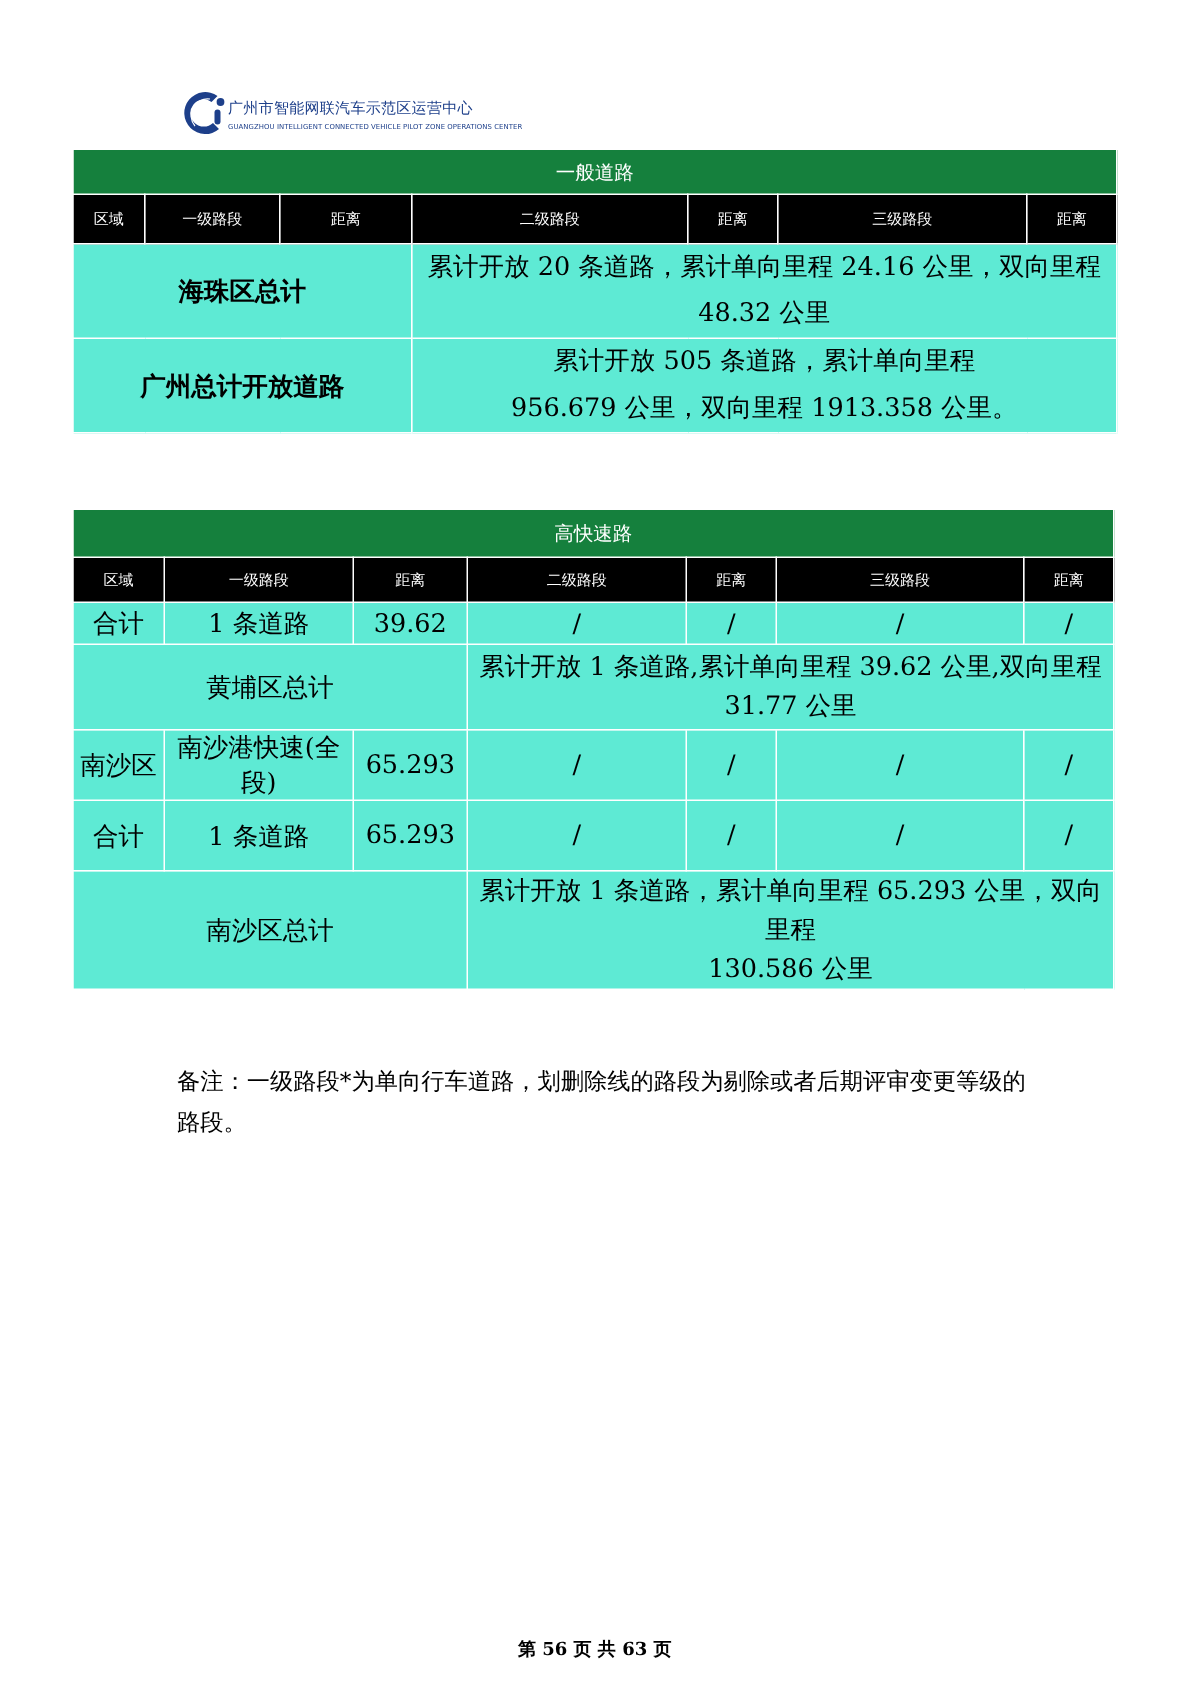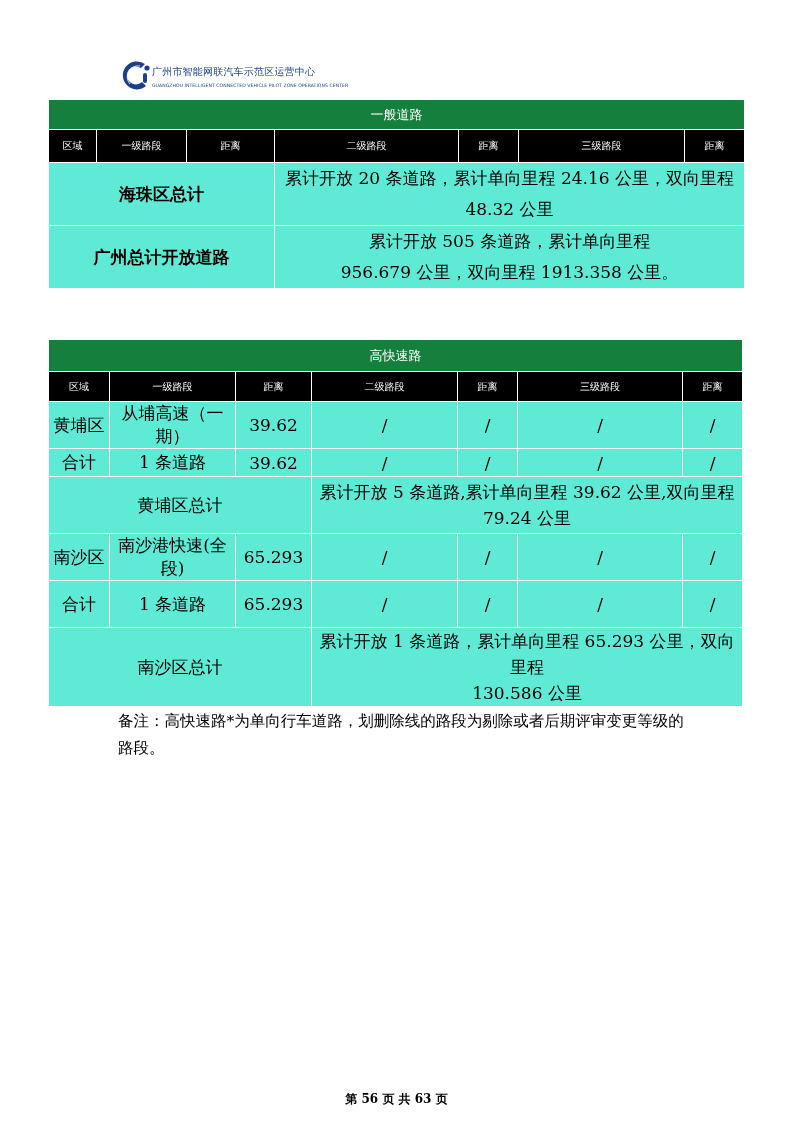--- a/index.html
+++ b/index.html
@@ -92,40 +92,31 @@
   <tr class="head-row" style="height:30px">
     <td>区域</td>
     <td>一级路段</td>
     <td>距离</td>
     <td>二级路段</td>
     <td>距离</td>
     <td>三级路段</td>
     <td>距离</td>
   </tr>
   <tr class="body" style="height:28px">
-    <td>黄埔区</td>
-    <td>从埔高速（一期）</td>
-    <td>39.62</td>
-    <td>/</td>
-    <td>/</td>
-    <td>/</td>
-    <td>/</td>
-  </tr>
-  <tr class="body" style="height:28px">
     <td>合计</td>
     <td>1 条道路</td>
     <td>39.62</td>
     <td>/</td>
     <td>/</td>
     <td>/</td>
     <td>/</td>
   </tr>
   <tr class="body" style="height:57px">
     <td colspan="3">黄埔区总计</td>
-    <td colspan="4" class="sum2" style="padding:0 4px">累计开放 5 条道路,累计单向里程 39.62 公里,双向里程 79.24 公里</td>
+    <td colspan="4" class="sum2" style="padding:0 4px">累计开放 1 条道路,累计单向里程 39.62 公里,双向里程 31.77 公里</td>
   </tr>
   <tr class="body" style="height:27px">
     <td>南沙区</td>
     <td>南沙港快速(全段)</td>
     <td>65.293</td>
     <td>/</td>
     <td>/</td>
     <td>/</td>
     <td>/</td>
   </tr>
@@ -141,15 +132,15 @@
   <tr class="body" style="height:58px">
     <td colspan="3">南沙区总计</td>
     <td colspan="4" class="sum2">
       <div>累计开放 1 条道路，累计单向里程 65.293 公里，双向里程</div>
       <div>130.586 公里</div>
     </td>
   </tr>
 </tbody>
   </table>
 
-<div class="note">备注：高快速路*为单向行车道路，划删除线的路段为剔除或者后期评审变更等级的路段。</div>
+<div class="note">备注：一级路段*为单向行车道路，划删除线的路段为剔除或者后期评审变更等级的路段。</div>
 
 <div class="footer">第 56 页 共 63 页</div>
 
 </body></html>

